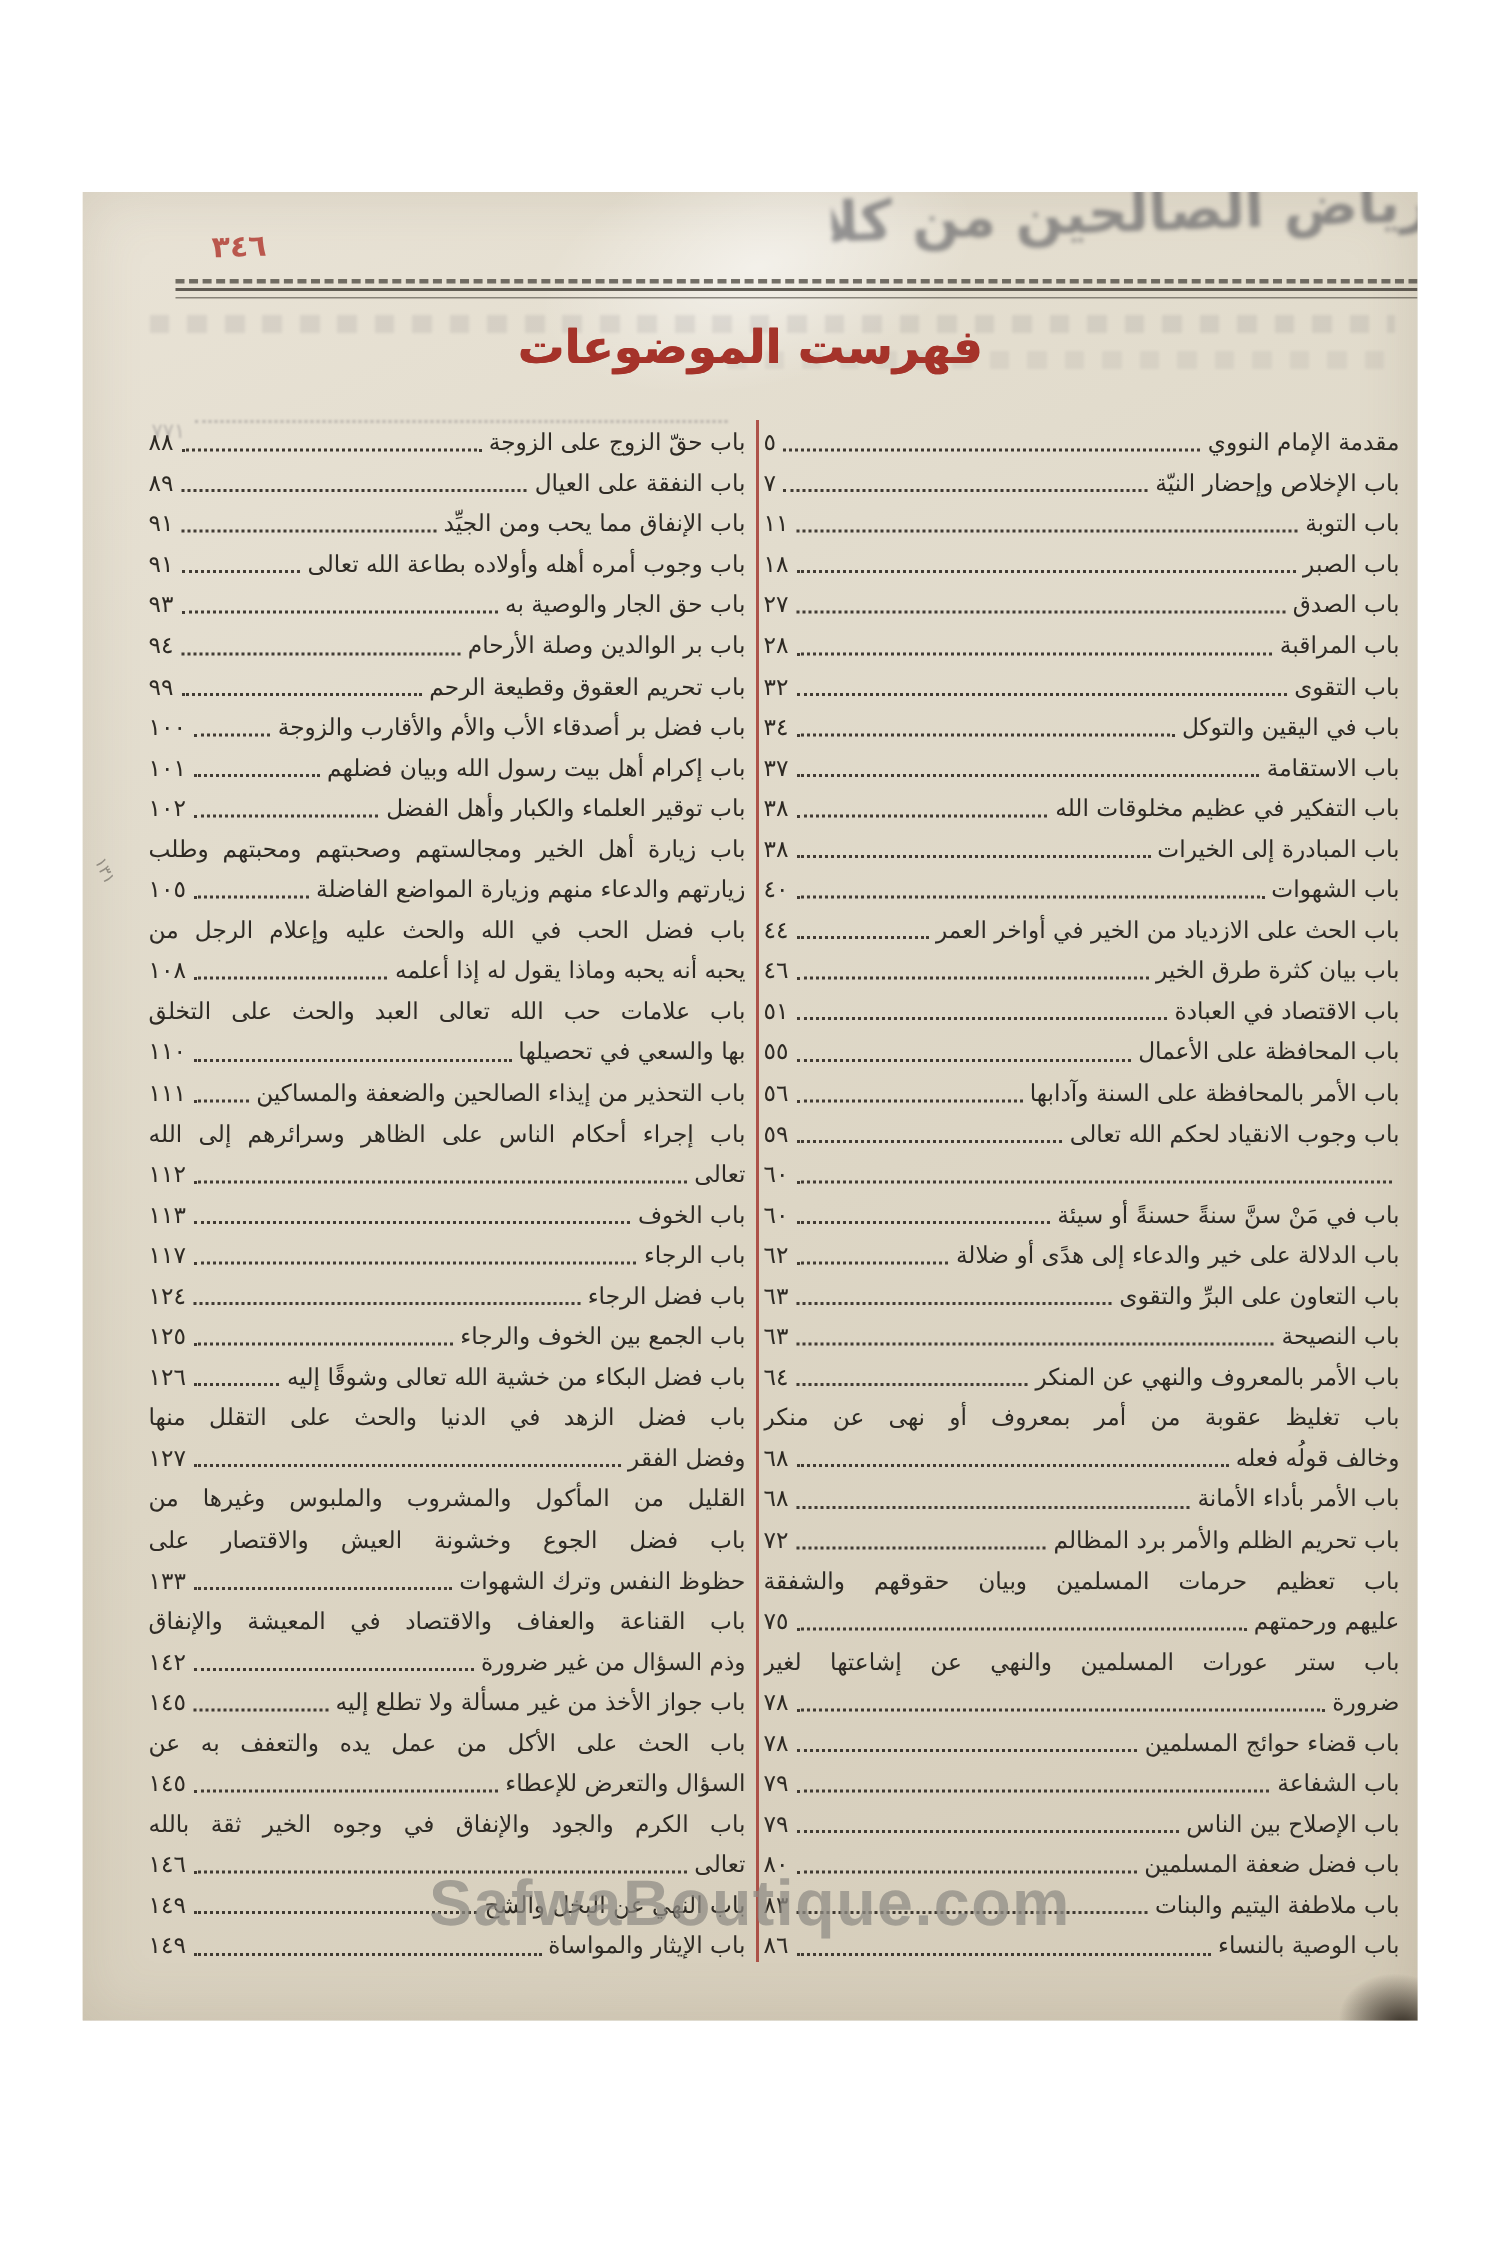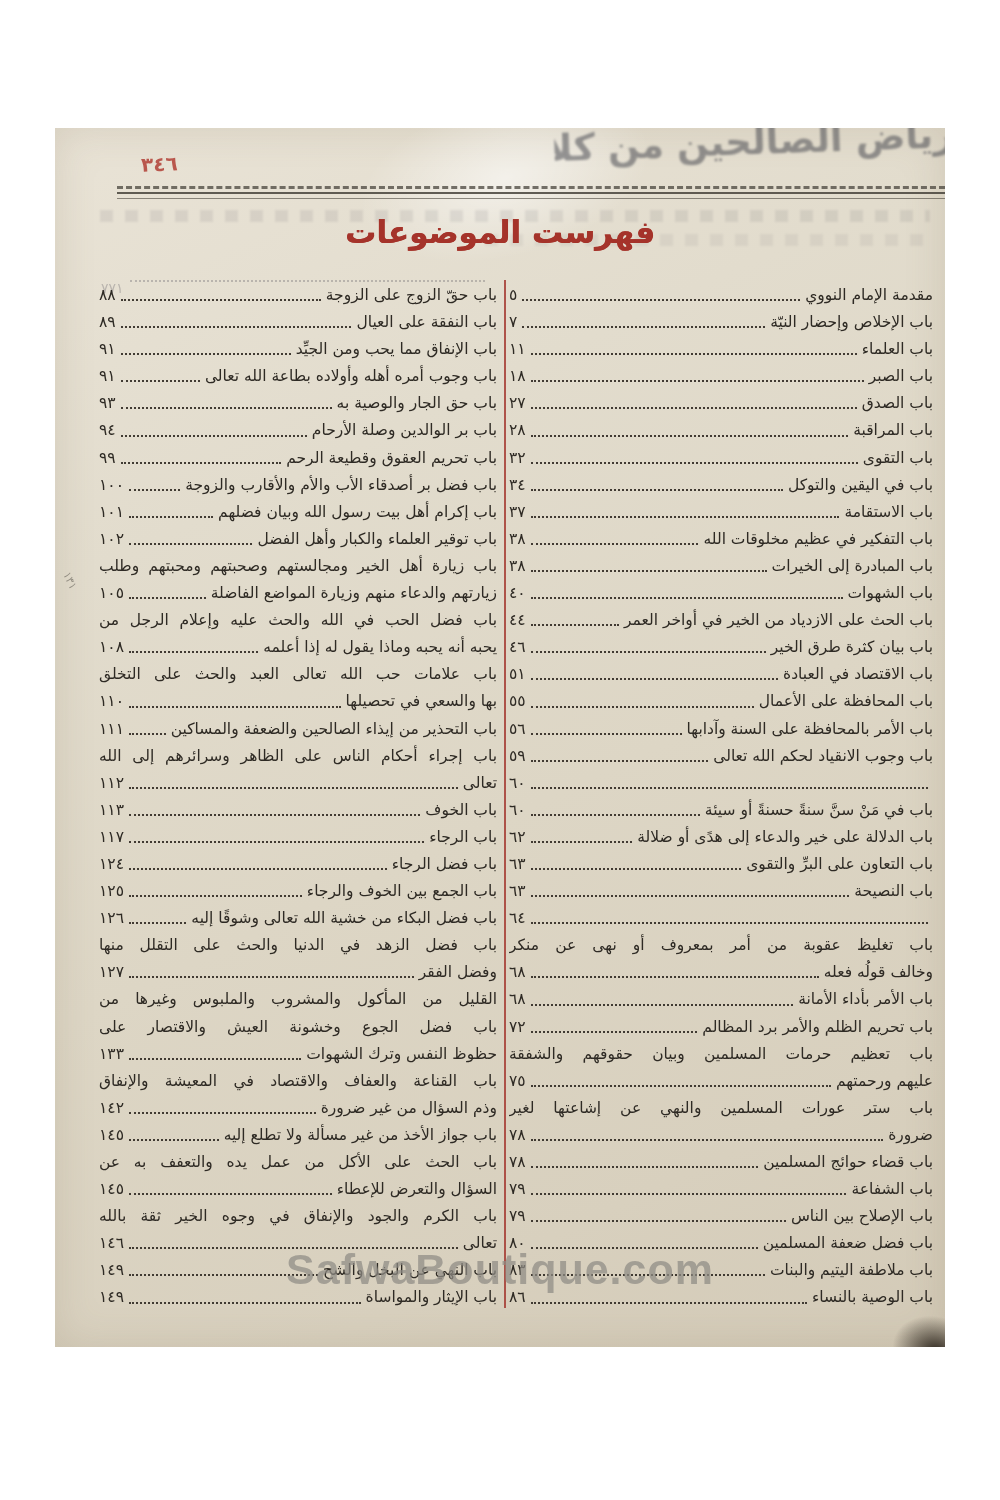--- a/index.html
+++ b/index.html
@@ -113,21 +113,21 @@
         <span class="t">مقدمة الإمام النووي</span>
         <span class="leader"></span>
         <span class="pg">٥</span>
       </div>
       <div class="toc-line last">
         <span class="t">باب الإخلاص وإحضار النيّة</span>
         <span class="leader"></span>
         <span class="pg">٧</span>
       </div>
       <div class="toc-line last">
-        <span class="t">باب العلماء</span>
+        <span class="t">باب التوبة</span>
         <span class="leader"></span>
         <span class="pg">١١</span>
       </div>
       <div class="toc-line last">
         <span class="t">باب الصبر</span>
         <span class="leader"></span>
         <span class="pg">١٨</span>
       </div>
       <div class="toc-line last">
         <span class="t">باب الصدق</span>
@@ -217,20 +217,21 @@
         <span class="t">باب التعاون على البرِّ والتقوى</span>
         <span class="leader"></span>
         <span class="pg">٦٣</span>
       </div>
       <div class="toc-line last">
         <span class="t">باب النصيحة</span>
         <span class="leader"></span>
         <span class="pg">٦٣</span>
       </div>
       <div class="toc-line last">
+        <span class="t">باب الأمر بالمعروف والنهي عن المنكر</span>
         <span class="leader"></span>
         <span class="pg">٦٤</span>
       </div>
       <div class="toc-line fill">باب تغليظ عقوبة من أمر بمعروف أو نهى عن منكر</div>
       <div class="toc-line last">
         <span class="t">وخالف قولُه فعله</span>
         <span class="leader"></span>
         <span class="pg">٦٨</span>
       </div>
       <div class="toc-line last">

